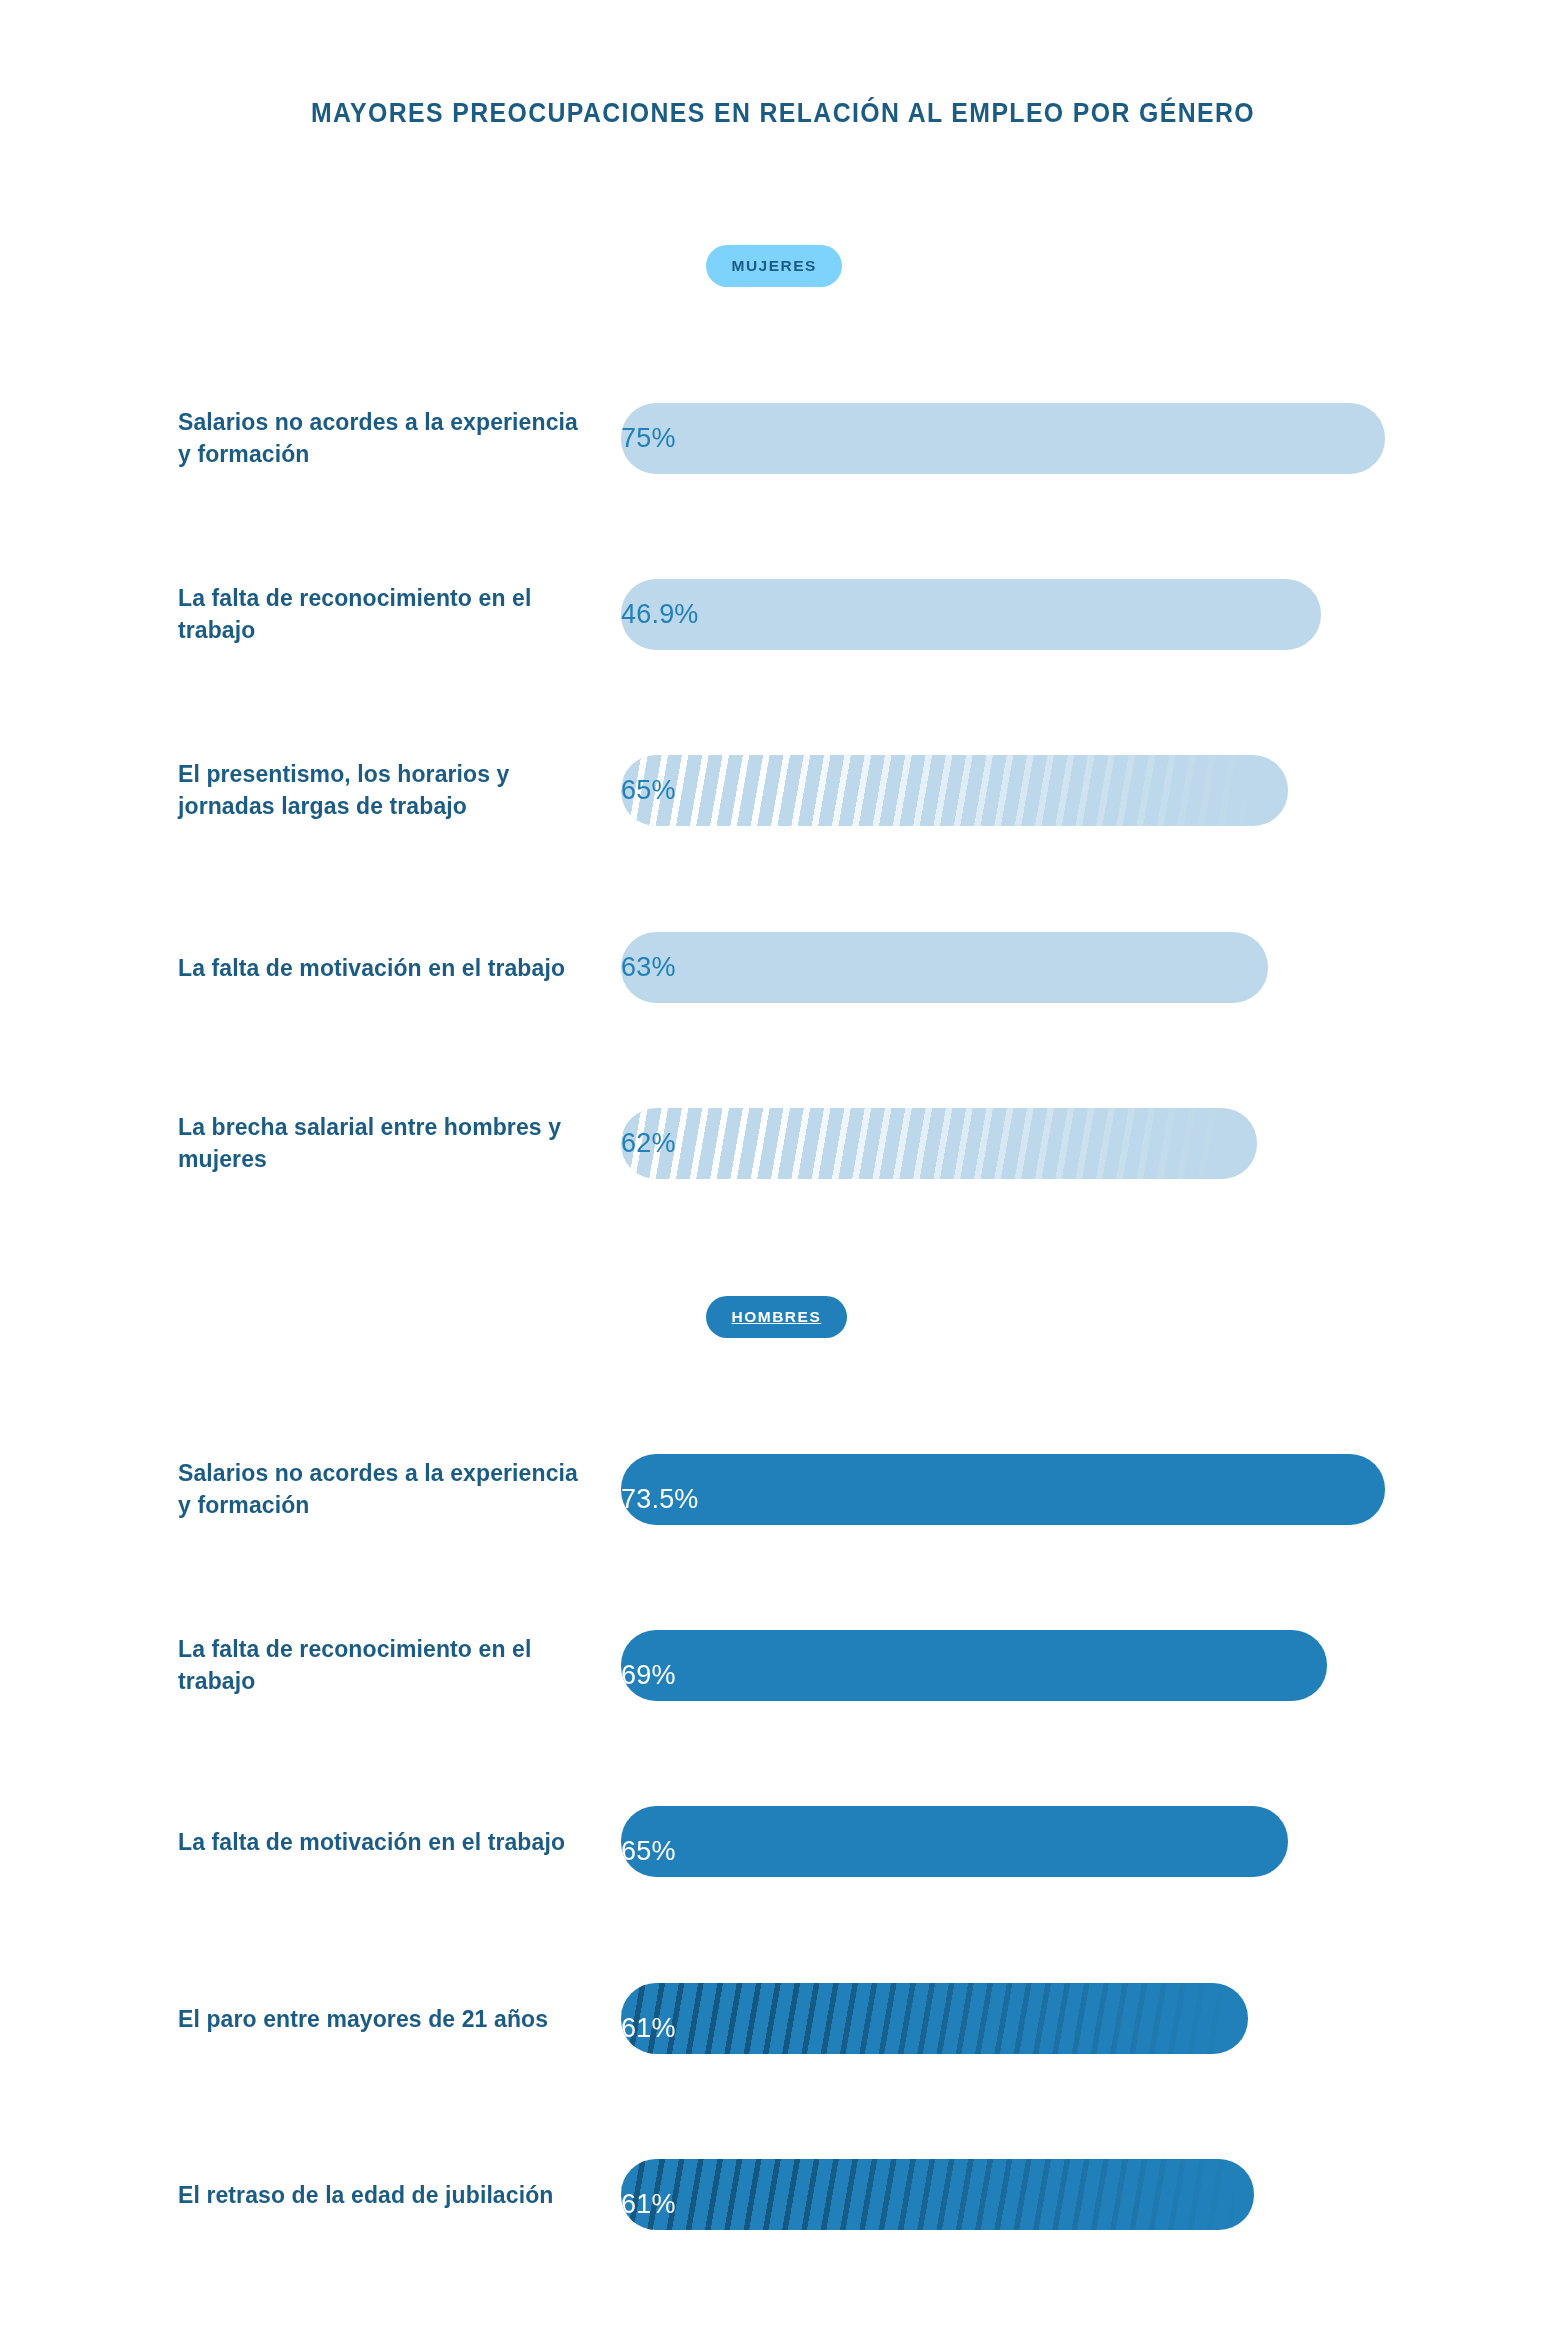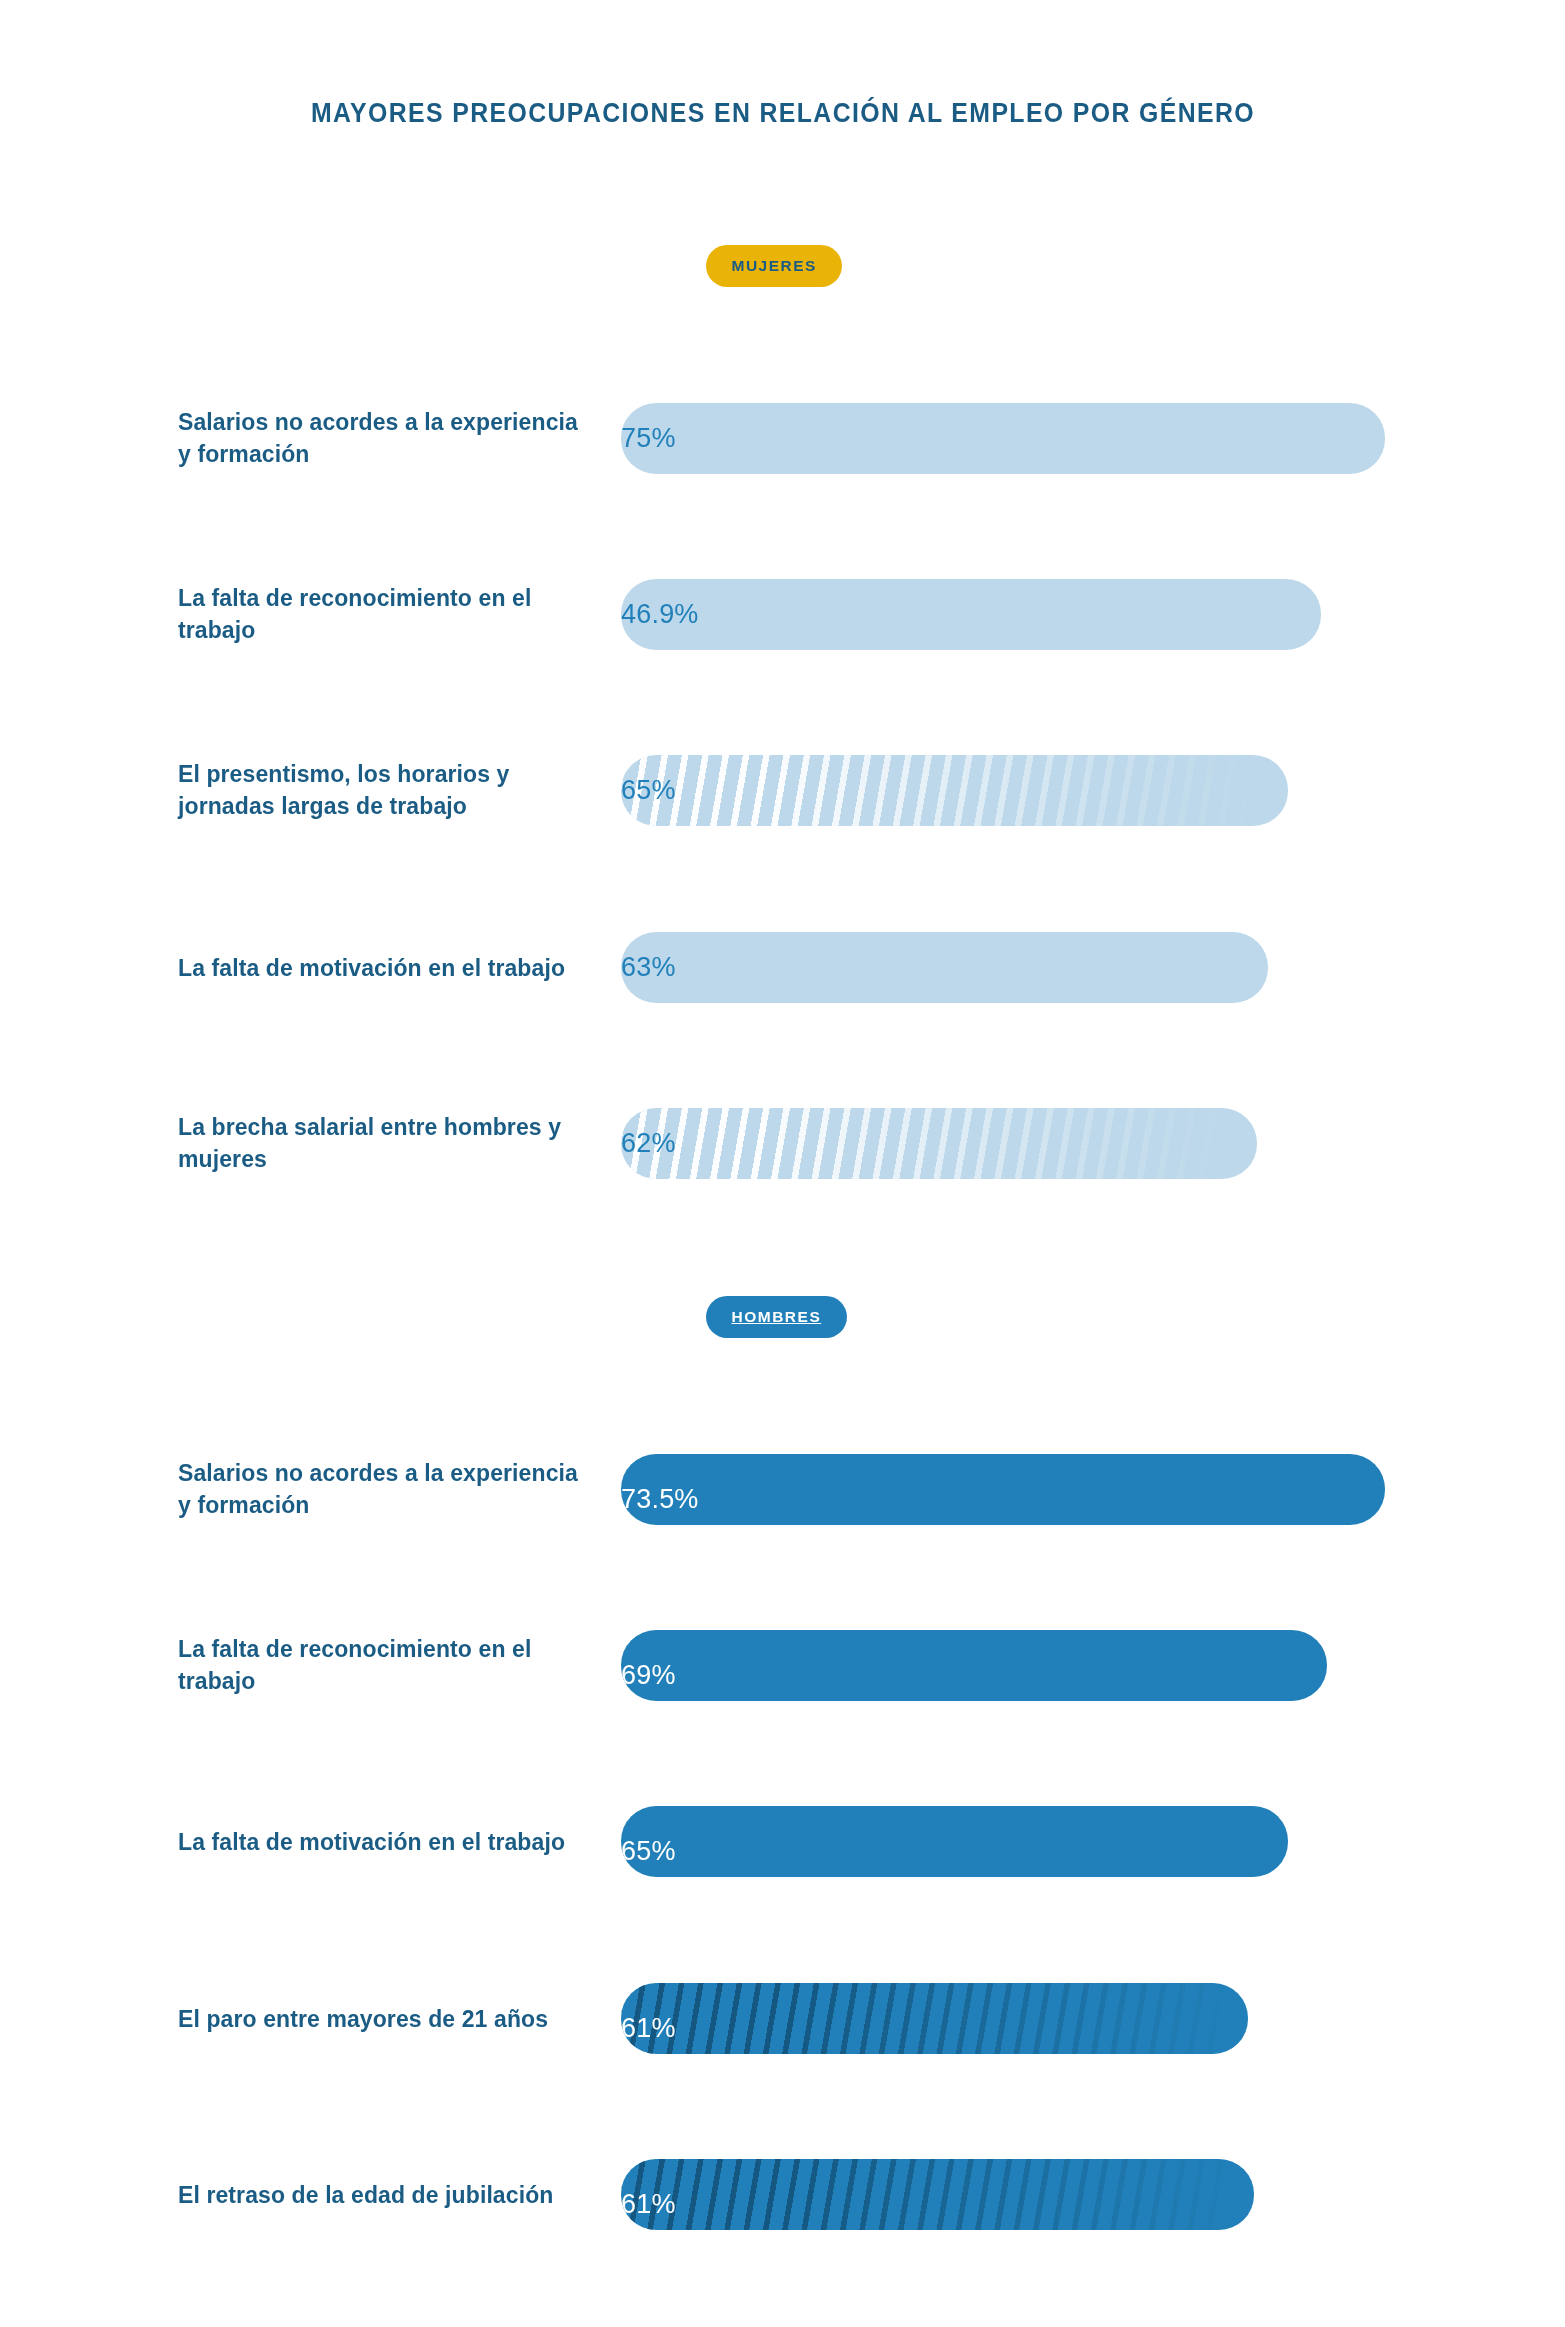--- a/index.html
+++ b/index.html
@@ -47,21 +47,21 @@
     padding: 0 25.5px;
     border-radius: 21px;
     font-size: 15.5px;
     font-weight: 700;
     letter-spacing: 1.5px;
     white-space: nowrap;
   }
   .pill-mujeres {
     left: 706px;
     top: 245px;
-    background: #eab308;
+    background: #7dd3fc;
     color: #1b5c85;
   }
   .pill-hombres {
     left: 706px;
     top: 1296px;
     background: #2180b9;
     color: #ffffff;
     text-decoration: underline;
   }
 

